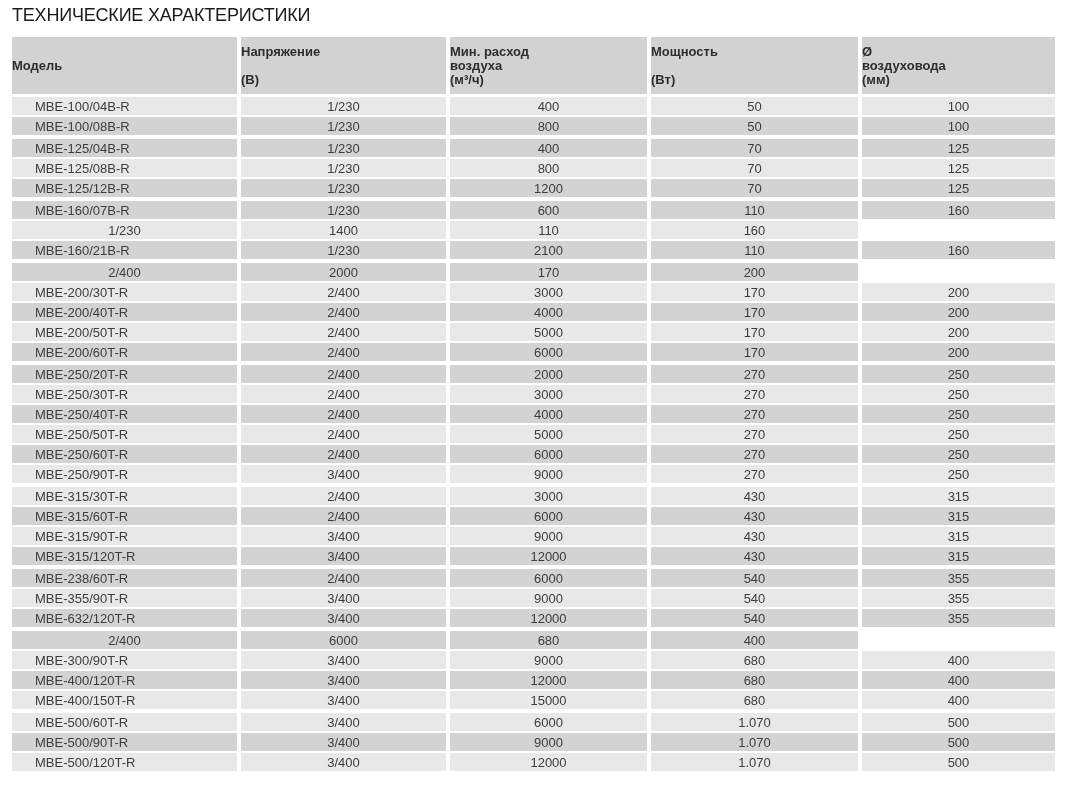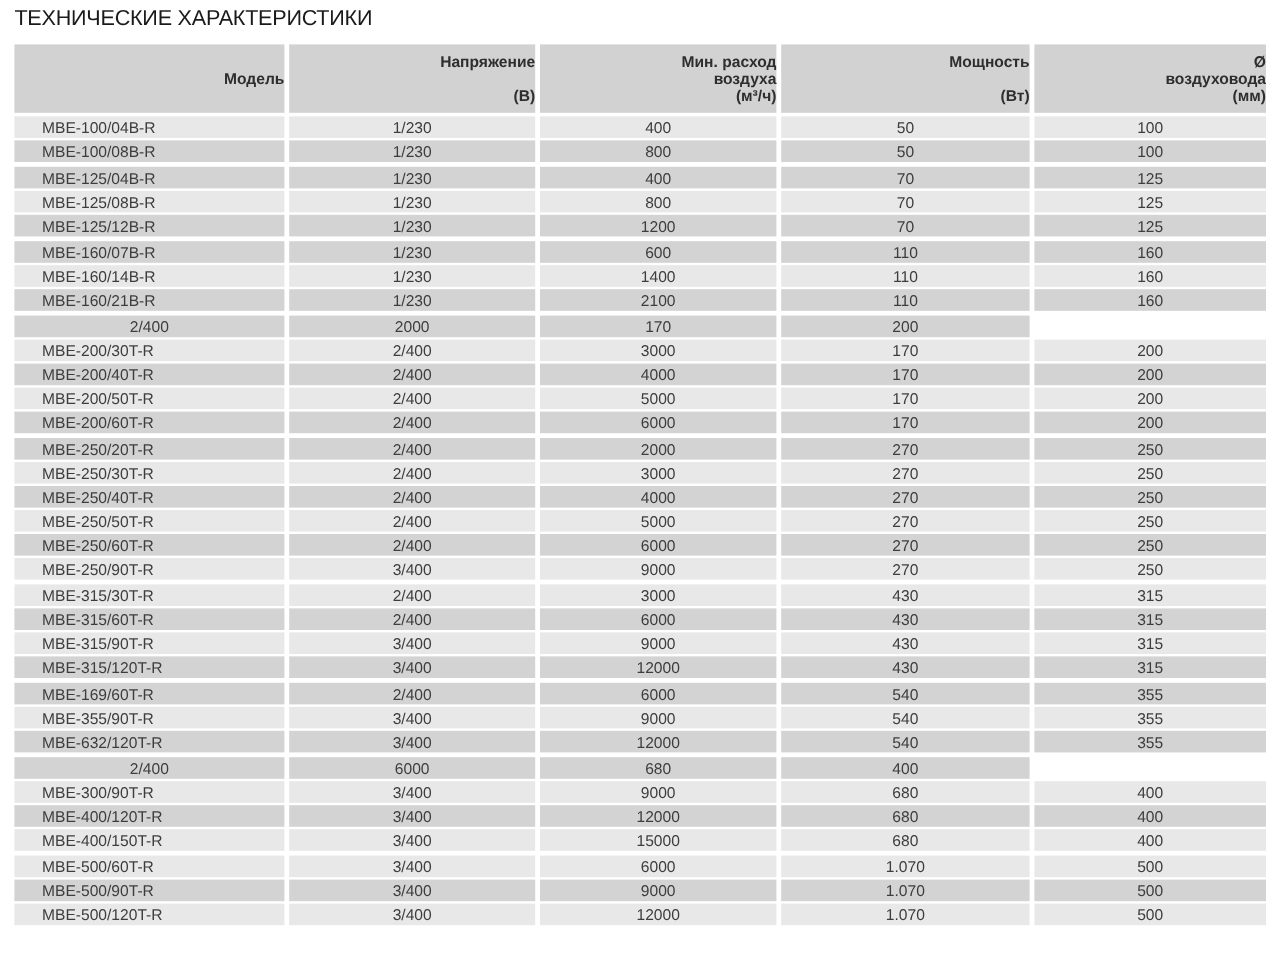--- a/index.html
+++ b/index.html
@@ -29,21 +29,21 @@
     display:grid;
     grid-template-columns:225px 205px 197px 207px 193px;
     column-gap:4px;
   }
   .thead{margin-bottom:3px;}
   .th{
     background:var(--header-bg);
     height:57px;
     display:flex;
     flex-direction:column;
-    align-items:flex-end;
+    align-items:flex-start;
     justify-content:center;
     text-align:center;
     font-size:13px;
     font-weight:700;
     color:var(--header-text);
   }
   .th .line{height:14px;line-height:14px;}
   .group{margin-bottom:4px;}
   .row{margin-bottom:2px;}
   .cell{
@@ -139,21 +139,20 @@
         </div>
         <div class="group">
           <div class="row grid-row dark">
             <div class="cell model">MBE-160/07B-R</div>
             <div class="cell">1/230</div>
             <div class="cell">600</div>
             <div class="cell">110</div>
             <div class="cell">160</div>
           </div>
           <div class="row grid-row light">
-            <div class="cell model">MBE-160/14B-R</div>
             <div class="cell">1/230</div>
             <div class="cell">1400</div>
             <div class="cell">110</div>
             <div class="cell">160</div>
           </div>
           <div class="row grid-row dark">
             <div class="cell model">MBE-160/21B-R</div>
             <div class="cell">1/230</div>
             <div class="cell">2100</div>
             <div class="cell">110</div>
@@ -265,21 +264,21 @@
           <div class="row grid-row dark">
             <div class="cell model">MBE-315/120T-R</div>
             <div class="cell">3/400</div>
             <div class="cell">12000</div>
             <div class="cell">430</div>
             <div class="cell">315</div>
           </div>
         </div>
         <div class="group">
           <div class="row grid-row dark">
-            <div class="cell model">MBE-169/60T-R</div>
+            <div class="cell model">MBE-238/60T-R</div>
             <div class="cell">2/400</div>
             <div class="cell">6000</div>
             <div class="cell">540</div>
             <div class="cell">355</div>
           </div>
           <div class="row grid-row light">
             <div class="cell model">MBE-355/90T-R</div>
             <div class="cell">3/400</div>
             <div class="cell">9000</div>
             <div class="cell">540</div>

